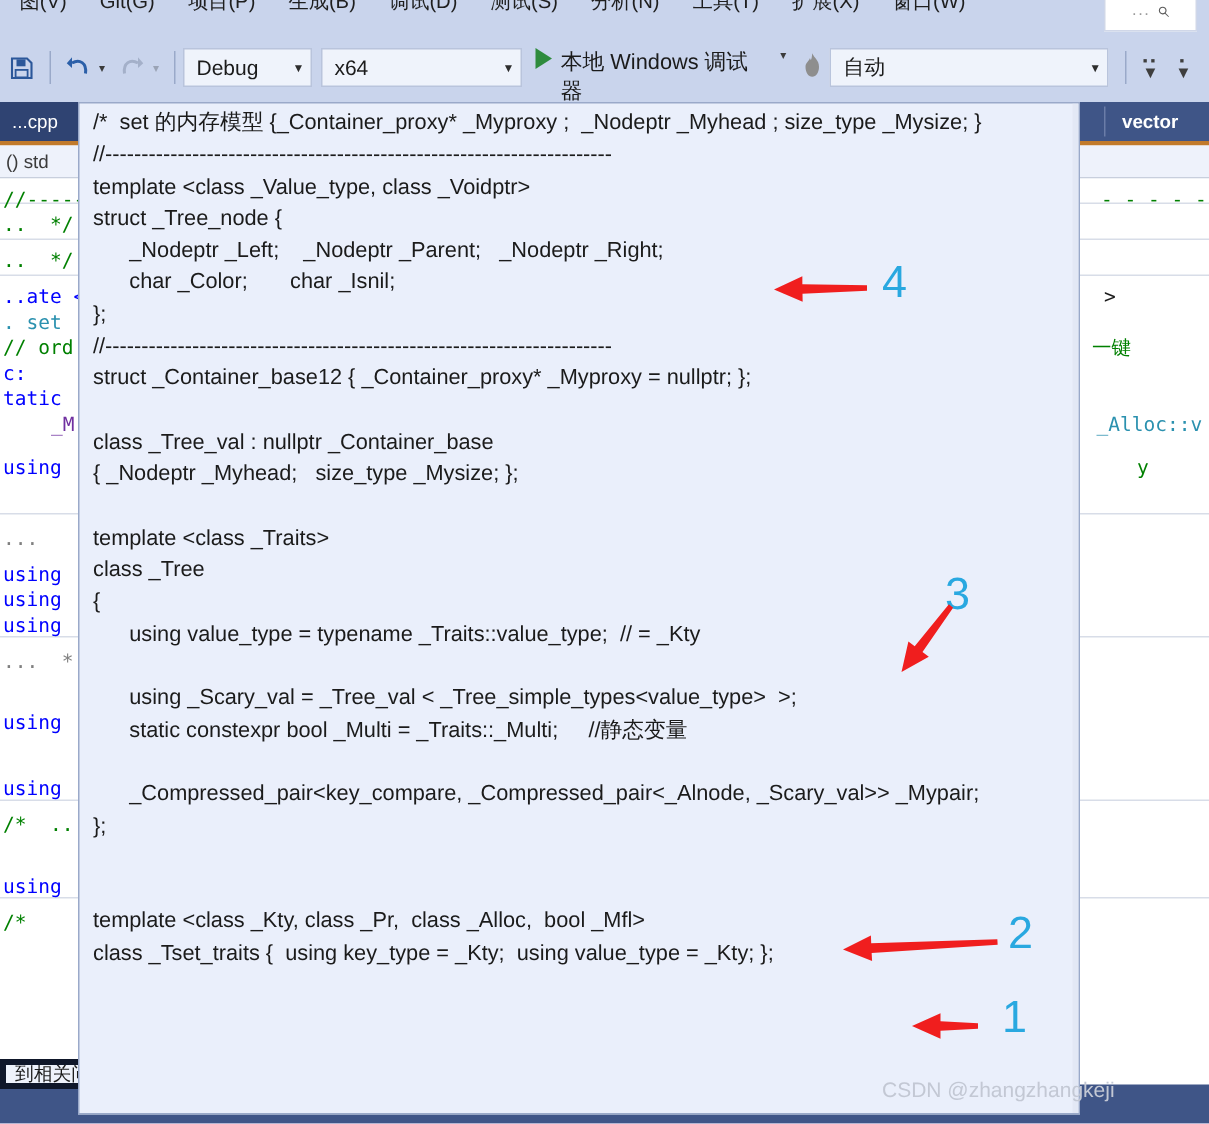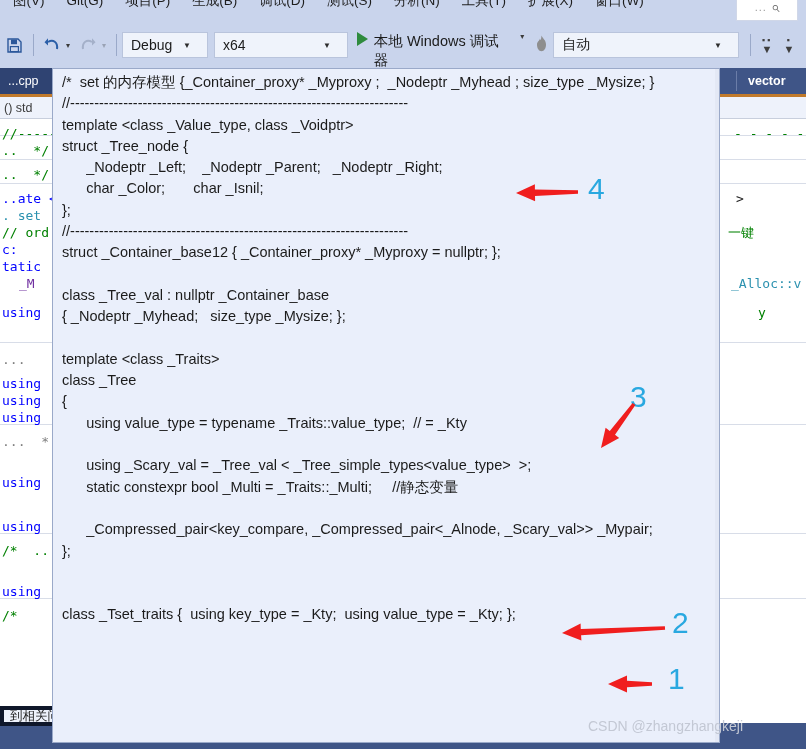--- a/index.html
+++ b/index.html
@@ -58,21 +58,21 @@
     width: 1px; height: 22px; background: #9aa9c9; margin: 0 5px;
   }
   .tb-caret {
     font-size: 8px; color: #3b3b3b; margin-left: 1px; margin-right: 5px;
   }
   .tb-caret.dim { color: #9aa3b5; }
   .combo {
     background: #eff3fb; border: 1px solid #b9c4dc;
     height: 26px; display: flex; align-items: center;
     font-size: 14px; color: #1b1b1b;
-    padding: 0 16px 0 8px;
+    padding: 0 4px 0 8px;
     margin-right: 6px;
   }
   .combo .val { flex: 1; }
   .combo .cv { font-size: 8px; color: #2d2d2d; margin-left: 10px; }
   .combo-debug { width: 86px; }
   .combo-platform { width: 134px; }
   .combo-auto { width: 186px; }
   .run-btn {
     display: flex; align-items: flex-start; gap: 6px;
     font-size: 14.5px; color: #1b1b1b;
@@ -313,21 +313,21 @@
         <div class="bg-rule" style="top: 414px;"></div>
         <div class="bg-rule" style="top: 479px;"></div>
         <div class="bgline bg-cm" style="top: 6px; left: 2px;">//-------------------------------------------------------------</div>
         <div class="bgline bg-cm" style="top: 23px; left: 2px;">..  */</div>
         <div class="bgline bg-cm" style="top: 47px; left: 2px;">..  */</div>
         <div class="bgline bg-kw" style="top: 71px; left: 2px;">..ate &lt;</div>
         <div class="bgline bg-ty" style="top: 88px; left: 2px;">. set</div>
         <div class="bgline bg-cm" style="top: 105px; left: 2px;">// ord</div>
         <div class="bgline bg-kw" style="top: 122px; left: 2px;">c:</div>
         <div class="bgline bg-kw" style="top: 139px; left: 2px;">tatic</div>
-        <div class="bgline bg-pu" style="top: 156px; left: 19px;">_M</div>
+        <div class="bgline bg-pu" style="top: 156px; left: 34px;">_M</div>
         <div class="bgline bg-kw" style="top: 185px; left: 2px;">using</div>
         <div class="bgline bg-pp" style="top: 232px; left: 2px;">...</div>
         <div class="bgline bg-kw" style="top: 256px; left: 2px;">using</div>
         <div class="bgline bg-kw" style="top: 273px; left: 2px;">using</div>
         <div class="bgline bg-kw" style="top: 290px; left: 2px;">using</div>
         <div class="bgline bg-pp" style="top: 314px; left: 2px;">...  *</div>
         <div class="bgline bg-kw" style="top: 355px; left: 2px;">using</div>
         <div class="bgline bg-kw" style="top: 399px; left: 2px;">using</div>
         <div class="bgline bg-cm" style="top: 423px; left: 2px;">/*  ..</div>
         <div class="bgline bg-kw" style="top: 464px; left: 2px;">using</div>
@@ -365,20 +365,21 @@
         <div class="tt-line">{</div>
         <div class="tt-line">      using value_type = typename _Traits::value_type;  // = _Kty</div>
         <div class="tt-line">&nbsp;</div>
         <div class="tt-line">      using _Scary_val = _Tree_val &lt; _Tree_simple_types&lt;value_type&gt;  &gt;;</div>
         <div class="tt-line">      static constexpr bool _Multi = _Traits::_Multi;     //静态变量</div>
         <div class="tt-line">&nbsp;</div>
         <div class="tt-line">      _Compressed_pair&lt;key_compare, _Compressed_pair&lt;_Alnode, _Scary_val&gt;&gt; _Mypair;</div>
         <div class="tt-line">};</div>
         <div class="tt-line">&nbsp;</div>
         <div class="tt-line">&nbsp;</div>
+        <div class="tt-line">template &lt;class _Kty, class _Pr,  class _Alloc,  bool _Mfl&gt;</div>
         <div class="tt-line">class _Tset_traits {  using key_type = _Kty;  using value_type = _Kty; };</div>
         <div class="tt-line">&nbsp;</div>
         <div class="tt-line">&nbsp;</div>
       </div>
     <div class="tt-scroll"></div>
   </div>
 
   <div id="anno-layer">
       <div class="anno-num" style="left: 588px; top: 174px; font-size: 30px; color: rgb(41, 168, 224);">4</div>
       <svg class="anno-svg" width="102" height="41" viewBox="0 0 102 41" style="left: 496px; top: 172px;">

